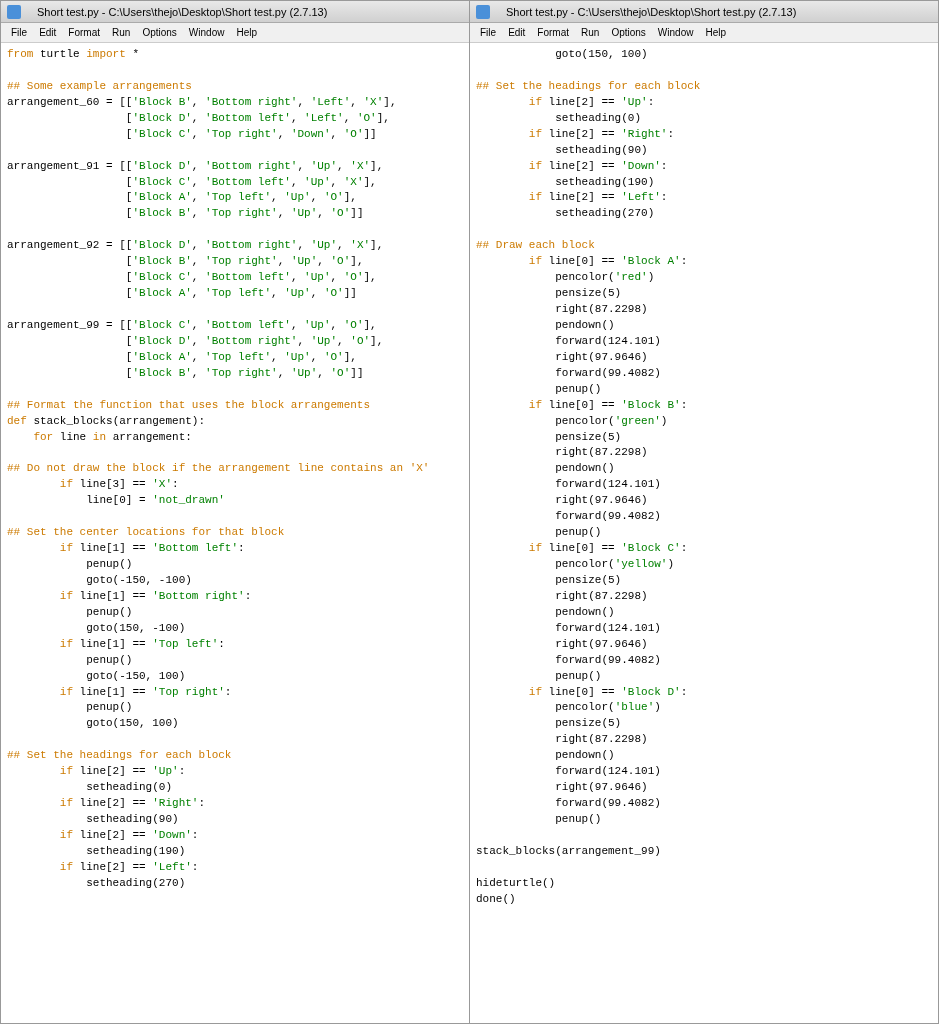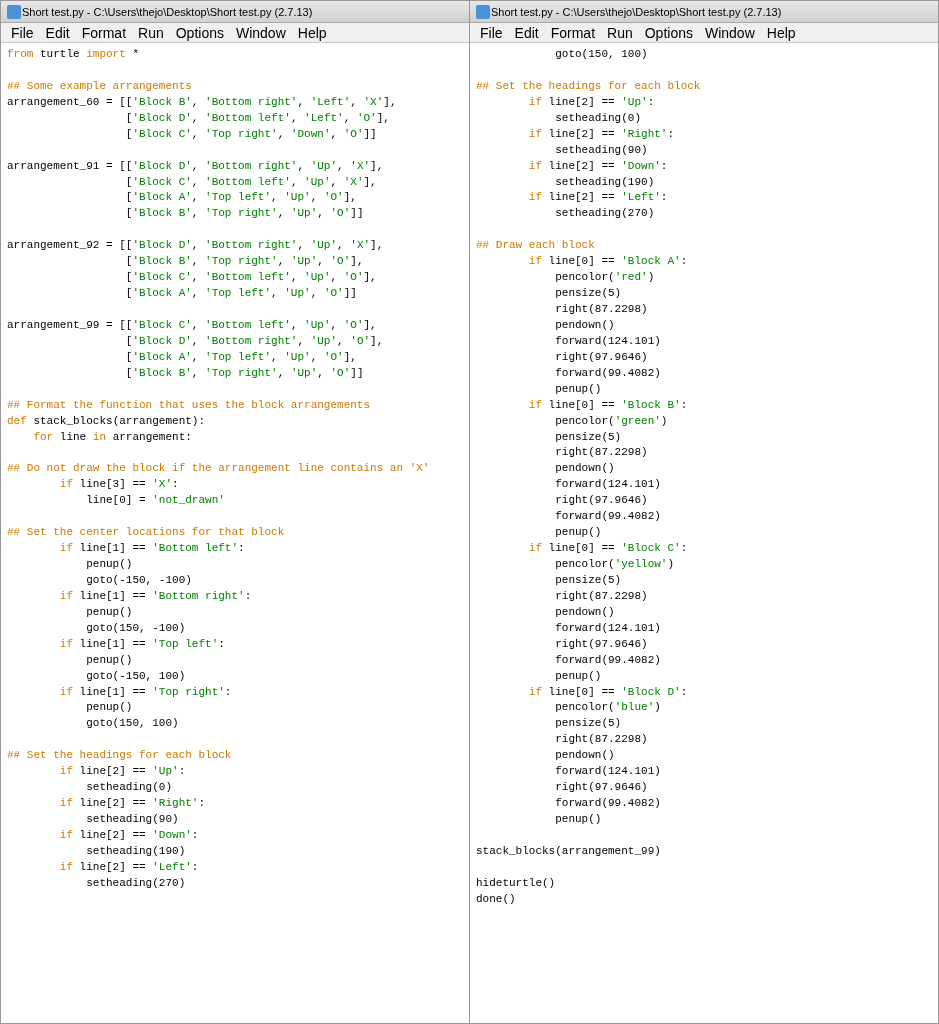--- a/index.html
+++ b/index.html
@@ -26,37 +26,37 @@
       border-left: none;
     }
     .title-bar {
       background: linear-gradient(to bottom, #e8e8e8, #d0d0d0);
       border-bottom: 1px solid #aaa;
       padding: 3px 6px;
       font-family: Arial, sans-serif;
       font-size: 11px;
       display: flex;
       align-items: center;
-      gap: 1px;
+      gap: 16px;
       height: 22px;
     }
     .title-bar-icon {
       width: 14px;
       height: 14px;
       background: #4a90d9;
       border-radius: 2px;
       display: inline-block;
     }
     .menu-bar {
       display: flex;
       background: #f0f0f0;
       border-bottom: 1px solid #ccc;
       padding: 2px 4px;
       font-family: Arial, sans-serif;
-      font-size: 14px;
+      font-size: 10px;
       height: 20px;
       align-items: center;
     }
     .menu-item {
       padding: 1px 6px;
       cursor: pointer;
     }
     .code-area {
       flex: 1;
       overflow-y: auto;

